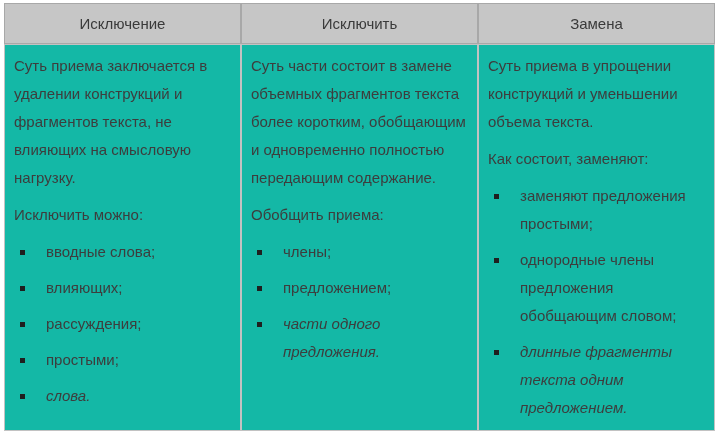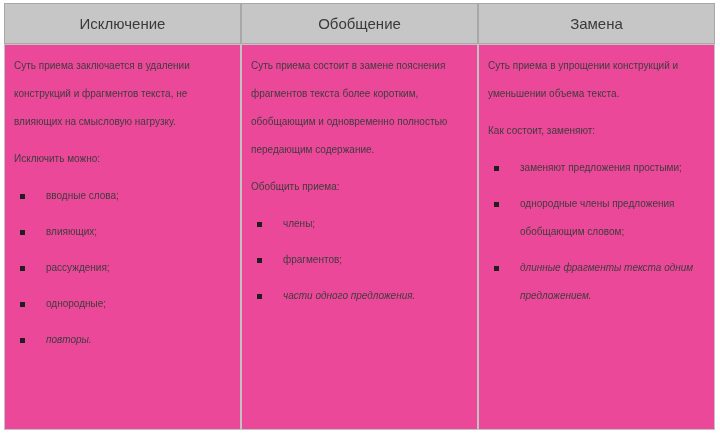--- a/index.html
+++ b/index.html
@@ -26,26 +26,26 @@
     border: 1px solid #a8a8a8;
     height: 41px;
     font-size: 15px;
     font-weight: normal;
     color: #3a3a3a;
     text-align: center;
     vertical-align: middle;
     padding: 2px 4px;
   }
   table.techniques td {
-    background: #ec4899;
+    background: #14b8a6;
     border: 1px solid #c2c2c2;
     vertical-align: top;
     height: 386px;
     padding: 7px 10px 8px 9px;
-    font-size: 10px;
+    font-size: 15px;
     line-height: 28px;
     color: #3d3d3d;
   }
   td p {
     margin: 0 0 9px 0;
   }
   td p.lead-in {
     margin: 0 0 9px 0;
   }
   td ul {
@@ -69,45 +69,45 @@
   }
 </style>
 </head>
 <body>
 
 <div class="table-wrap">
   <table class="techniques">
     <thead>
       <tr>
         <th>Исключение</th>
-        <th>Обобщение</th>
+        <th>Исключить</th>
         <th>Замена</th>
       </tr>
     </thead>
     <tbody>
       <tr>
 
         <td>
           <p>Суть приема заключается в удалении конструкций и фрагментов текста, не влияющих на смысловую нагрузку.</p>
           <p class="lead-in">Исключить можно:</p>
           <ul>
             <li><span class="bullet-square"></span><span>вводные слова;</span></li>
             <li><span class="bullet-square"></span><span>влияющих;</span></li>
             <li><span class="bullet-square"></span><span>рассуждения;</span></li>
-            <li><span class="bullet-square"></span><span>однородные;</span></li>
-            <li><span class="bullet-square"></span><span>повторы.</span></li>
+            <li><span class="bullet-square"></span><span>простыми;</span></li>
+            <li><span class="bullet-square"></span><span>слова.</span></li>
           </ul>
         </td>
 
         <td>
-          <p>Суть приема состоит в замене пояснения фрагментов текста более коротким, обобщающим и одновременно полностью передающим содержание.</p>
+          <p>Суть части состоит в замене объемных фрагментов текста более коротким, обобщающим и одновременно полностью передающим содержание.</p>
           <p class="lead-in">Обобщить приема:</p>
           <ul>
             <li><span class="bullet-square"></span><span>члены;</span></li>
-            <li><span class="bullet-square"></span><span>фрагментов;</span></li>
+            <li><span class="bullet-square"></span><span>предложением;</span></li>
             <li><span class="bullet-square"></span><span>части одного предложения.</span></li>
           </ul>
         </td>
 
         <td>
           <p>Суть приема в упрощении конструкций и уменьшении объема текста.</p>
           <p class="lead-in">Как состоит, заменяют:</p>
           <ul>
             <li><span class="bullet-square"></span><span>заменяют предложения простыми;</span></li>
             <li><span class="bullet-square"></span><span>однородные члены предложения обобщающим словом;</span></li>

